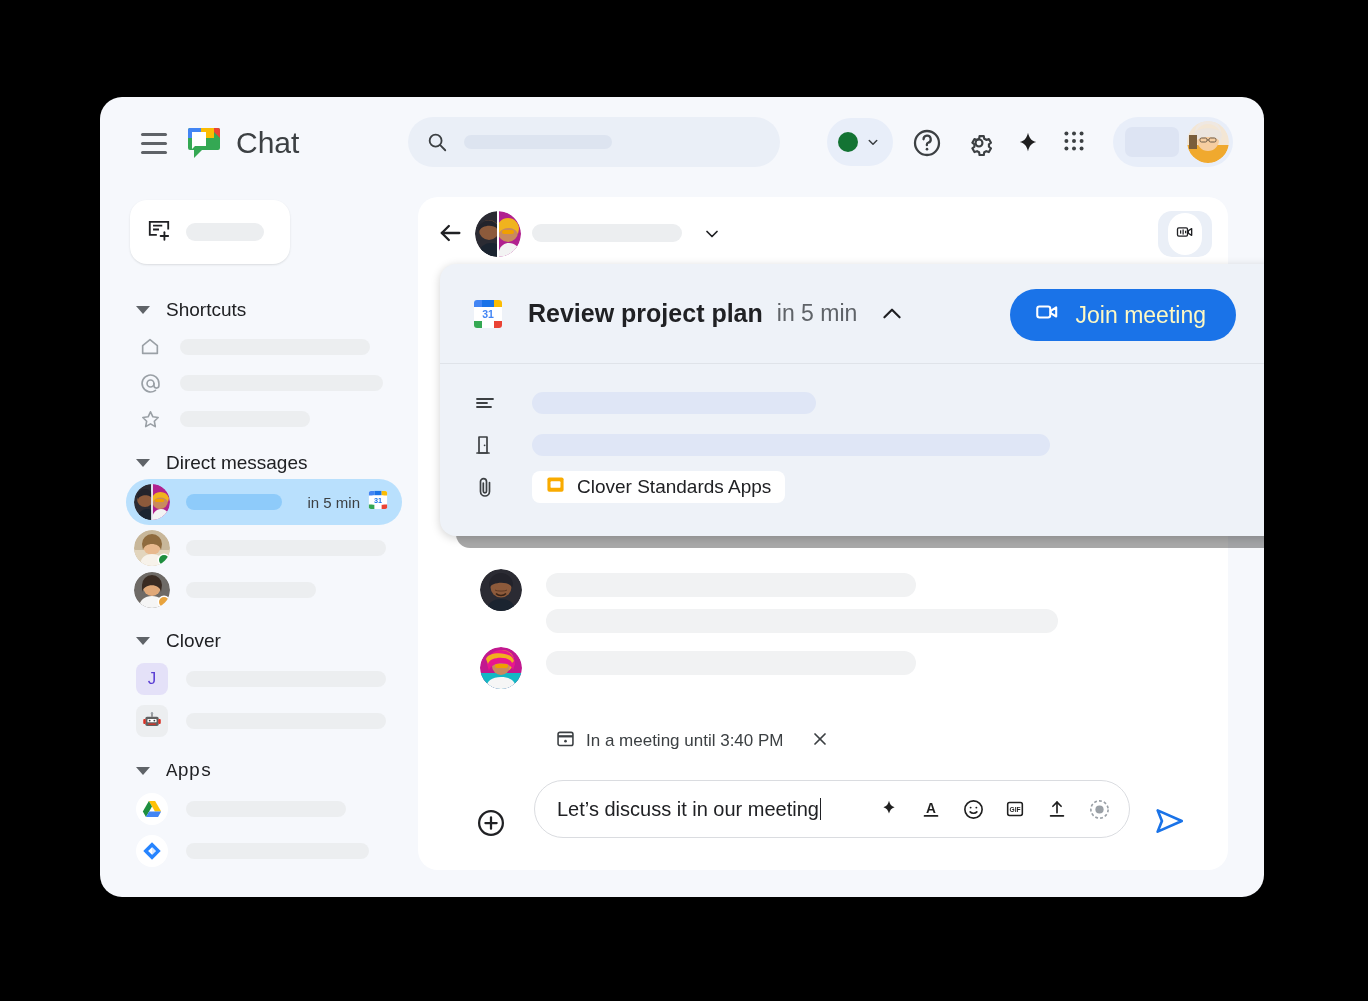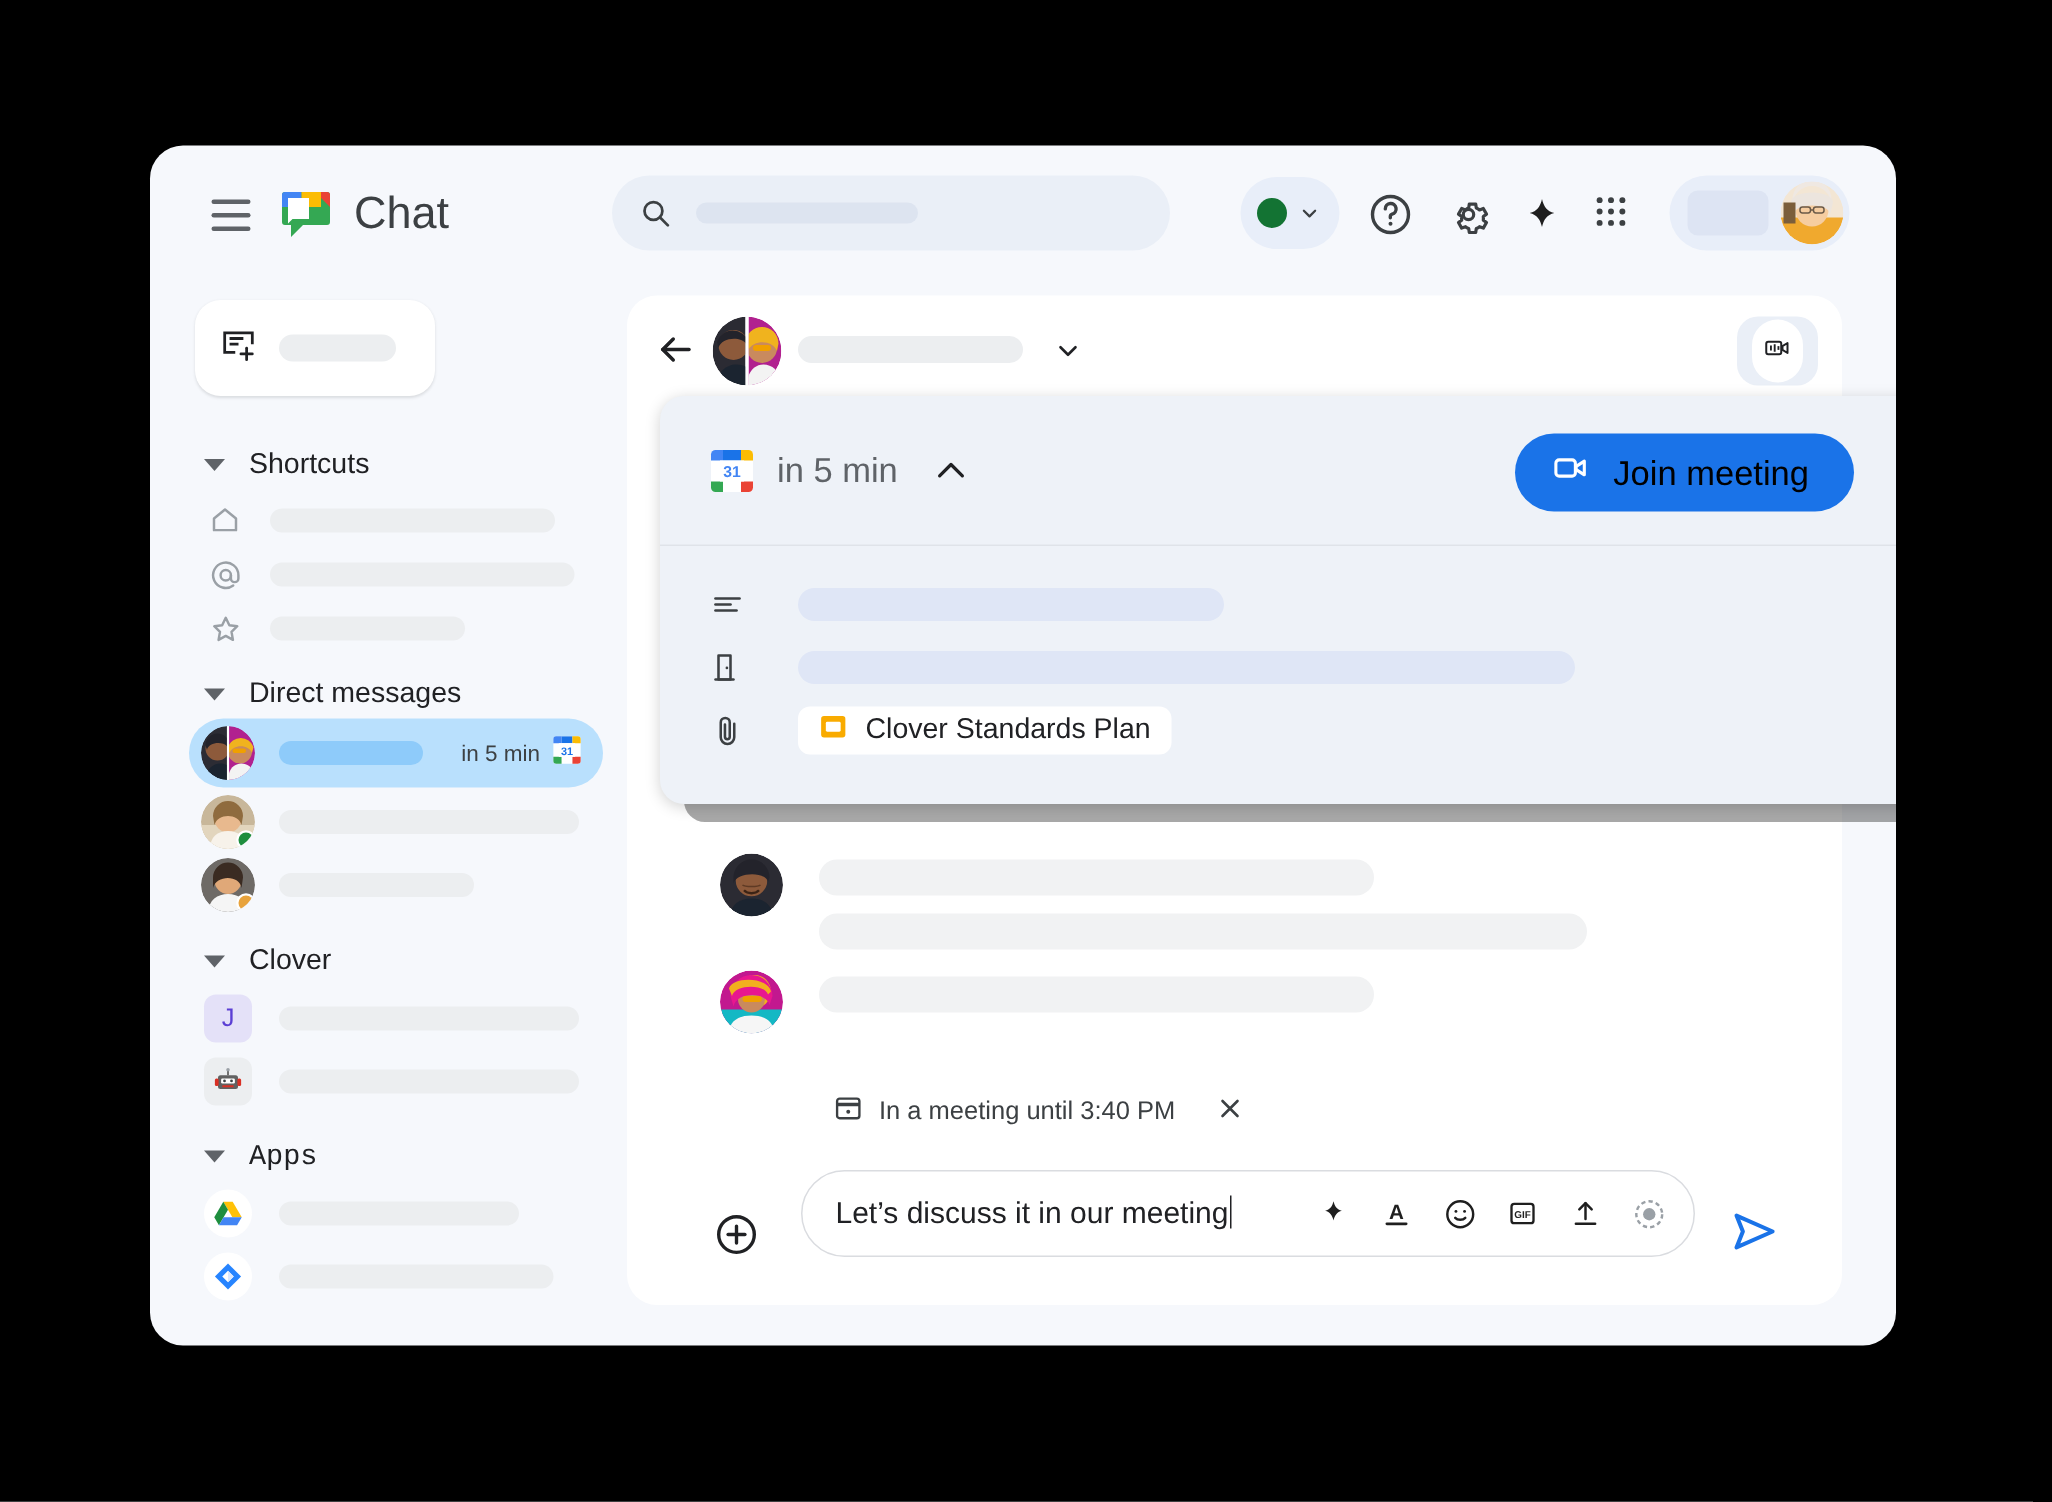--- a/index.html
+++ b/index.html
@@ -192,21 +192,21 @@
   .mc-head { position: relative; height: 100px; display: flex; align-items: center; border-bottom: 1px solid #dfe3e9;}
   .mc-cal { margin-left: 32px; width: 32px; height: 32px; }
   .mc-title { margin-left: 24px; font-size: 25px; font-weight: bold; color: #202124; }
   .mc-when { margin-left: 14px; font-size: 23px; color: #5f6368; }
   .mc-collapse { margin-left: 22px; width: 26px; height: 26px; cursor: pointer; }
   .join-btn {
     position: absolute; right: 86px; top: 25px;
     height: 52px; padding: 0 30px 0 24px;
     background: #1a73e8; border-radius: 28px;
     display: flex; align-items: center; gap: 16px;
-    color: #000000; font-size: 23px;
+    color: #fef9c3; font-size: 23px;
     cursor: pointer; border: none;
     font-family: "Liberation Sans", sans-serif;
   }
 
   .mc-rows { padding: 18px 0 0 0; }
   .mc-row { display: flex; align-items: center; height: 42px; }
   .mc-row .ric { width: 30px; margin-left: 30px; display: flex; align-items: center; justify-content: center;}
   .mc-row .ghost { margin-left: 32px; height: 22px; background: #dfe6f6; border-radius: 11px; }
   .attach-chip {
     margin-left: 32px; height: 32px; background: #fff; border-radius: 8px;
@@ -720,20 +720,21 @@
             <path d="M2 5a3 3 0 0 1 3-3h5v7H2z" fill="#4285f4"></path>
             <path d="M10 2h12v7H10z" fill="#1a73e8"></path>
             <path d="M22 2h5a3 3 0 0 1 3 3v4h-8z" fill="#fbbc04"></path>
             <path d="M22 23h8v4a3 3 0 0 1-3 3h-5z" fill="#ea4335"></path>
             <path d="M2 23h8v7H5a3 3 0 0 1-3-3z" fill="#34a853"></path>
             <rect x="8" y="9" width="16" height="14" fill="#fff"></rect>
             <text x="16" y="20.2" font-size="10.5" font-family="Liberation Sans, sans-serif" fill="#4285f4" text-anchor="middle" font-weight="bold">31</text>
           </svg>
         </span>
 
+        <span class="mc-title">Review project plan</span>
         <span class="mc-when">in 5 min</span>
 
         <span class="mc-collapse">
           <svg viewBox="0 0 24 24" width="26" height="26">
             <path d="M5 15l7-7 7 7" fill="none" stroke="#202124" stroke-width="2" stroke-linecap="round" stroke-linejoin="round"></path>
           </svg>
         </span>
 
         <button class="join-btn">
           <span>
@@ -777,20 +778,20 @@
               <path d="M16.5 7.5v9a4.5 4.5 0 0 1-9 0V6.6a3 3 0 0 1 6 0v9.6a1.6 1.6 0 0 1-3.2 0V8"></path>
             </svg>
           </span>
           <span class="attach-chip">
             <span>
               <svg viewBox="0 0 20 20" width="19" height="19">
                 <rect x="1.5" y="2.5" width="17" height="15" rx="2" fill="#f9ab00"></rect>
                 <rect x="4.8" y="6.5" width="10.4" height="7" rx="1" fill="#fff"></rect>
               </svg>
             </span>
-            <span>Clover Standards Plan</span>
+            <span>Clover Standards Apps</span>
           </span>
         </div>
       </div>
     </div>
 
   </div>
 </div>
 
 </body></html>

